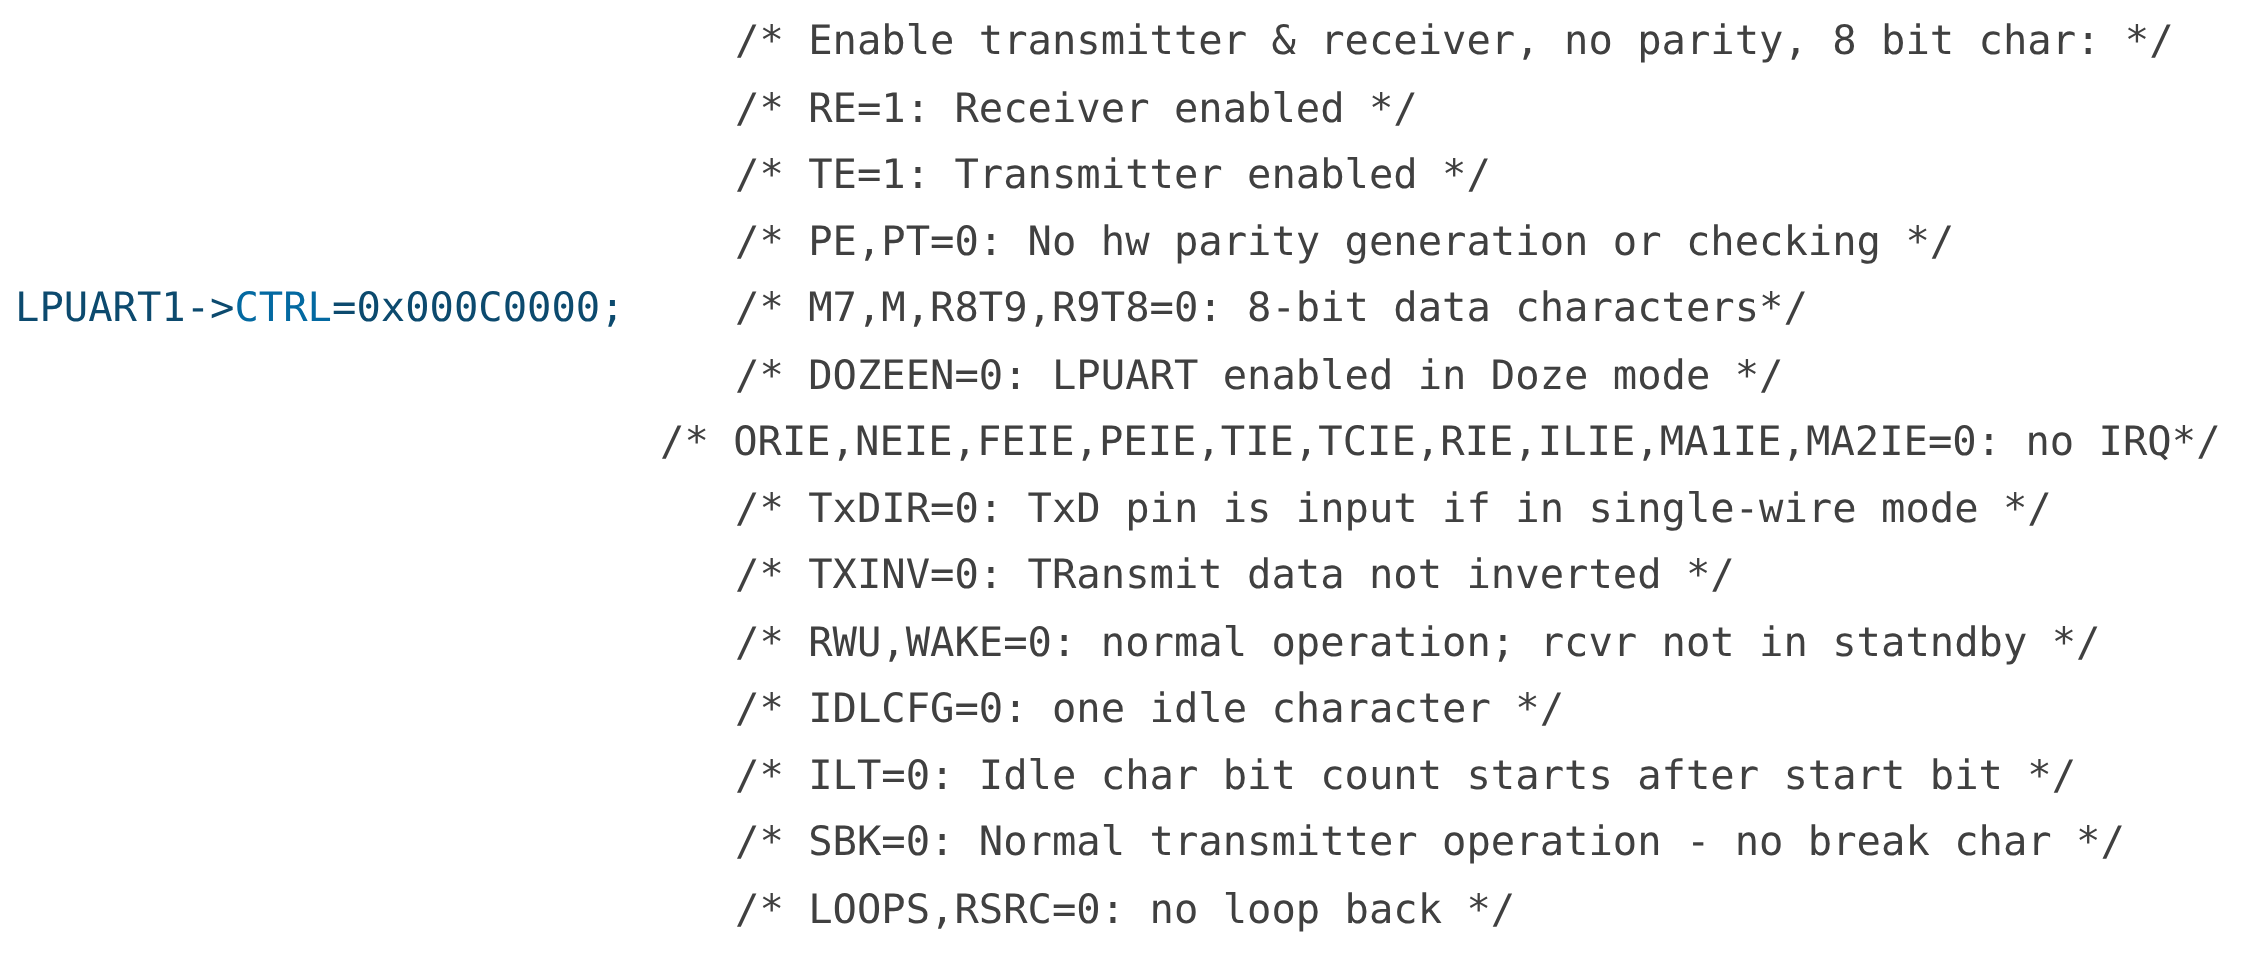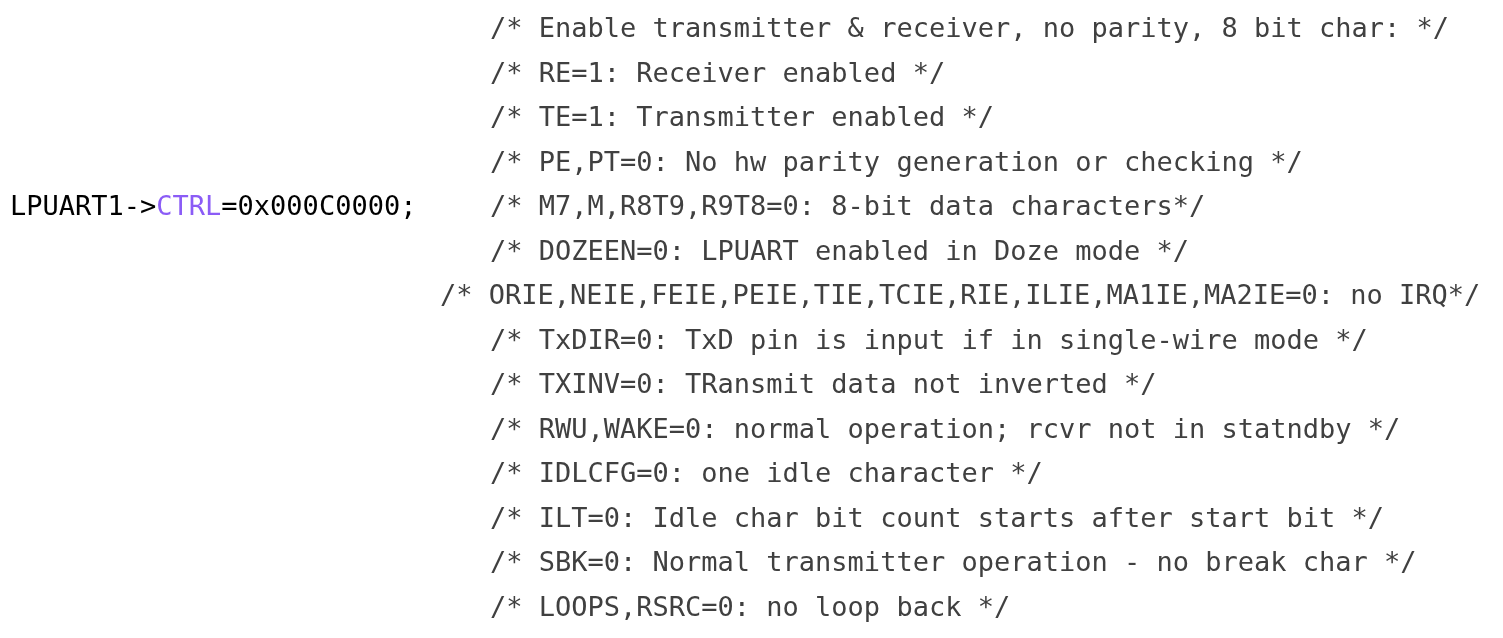--- a/index.html
+++ b/index.html
@@ -34,22 +34,22 @@
     display: block;
     height: 44.5px;
     white-space: pre;
   }
 
   
   .row-statement {
     padding-left: 10px;
   }
 
-  .tok-plain  { color: #000000; }
-  .tok-member { color: #8b5cf6; }
+  .tok-plain  { color: #0c4a6e; }
+  .tok-member { color: #0369a1; }
 
   
   .row-comment {
     color: #2e7355;
   }
 
   .comment-indent-normal { padding-left: 490px; }
   .comment-indent-wide   { padding-left: 440px; }
 
   .comment-text {

